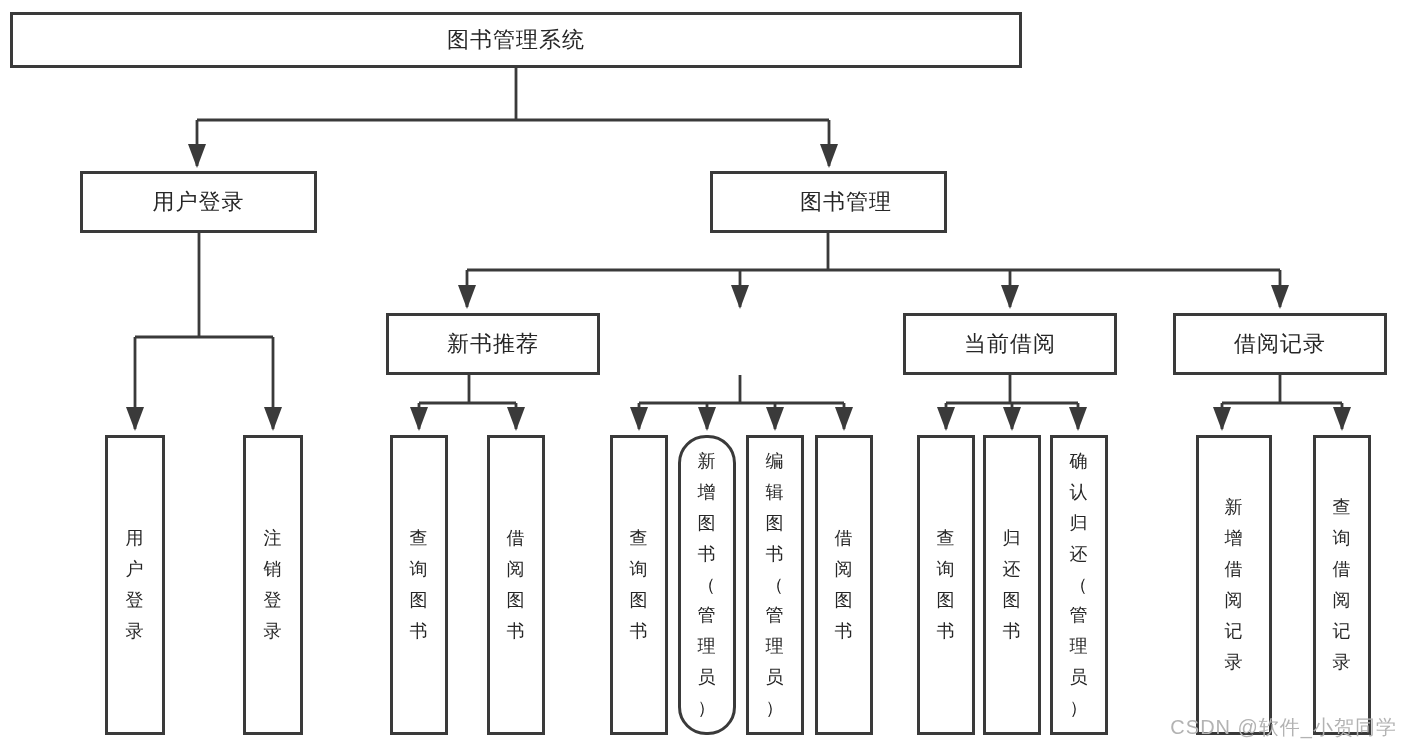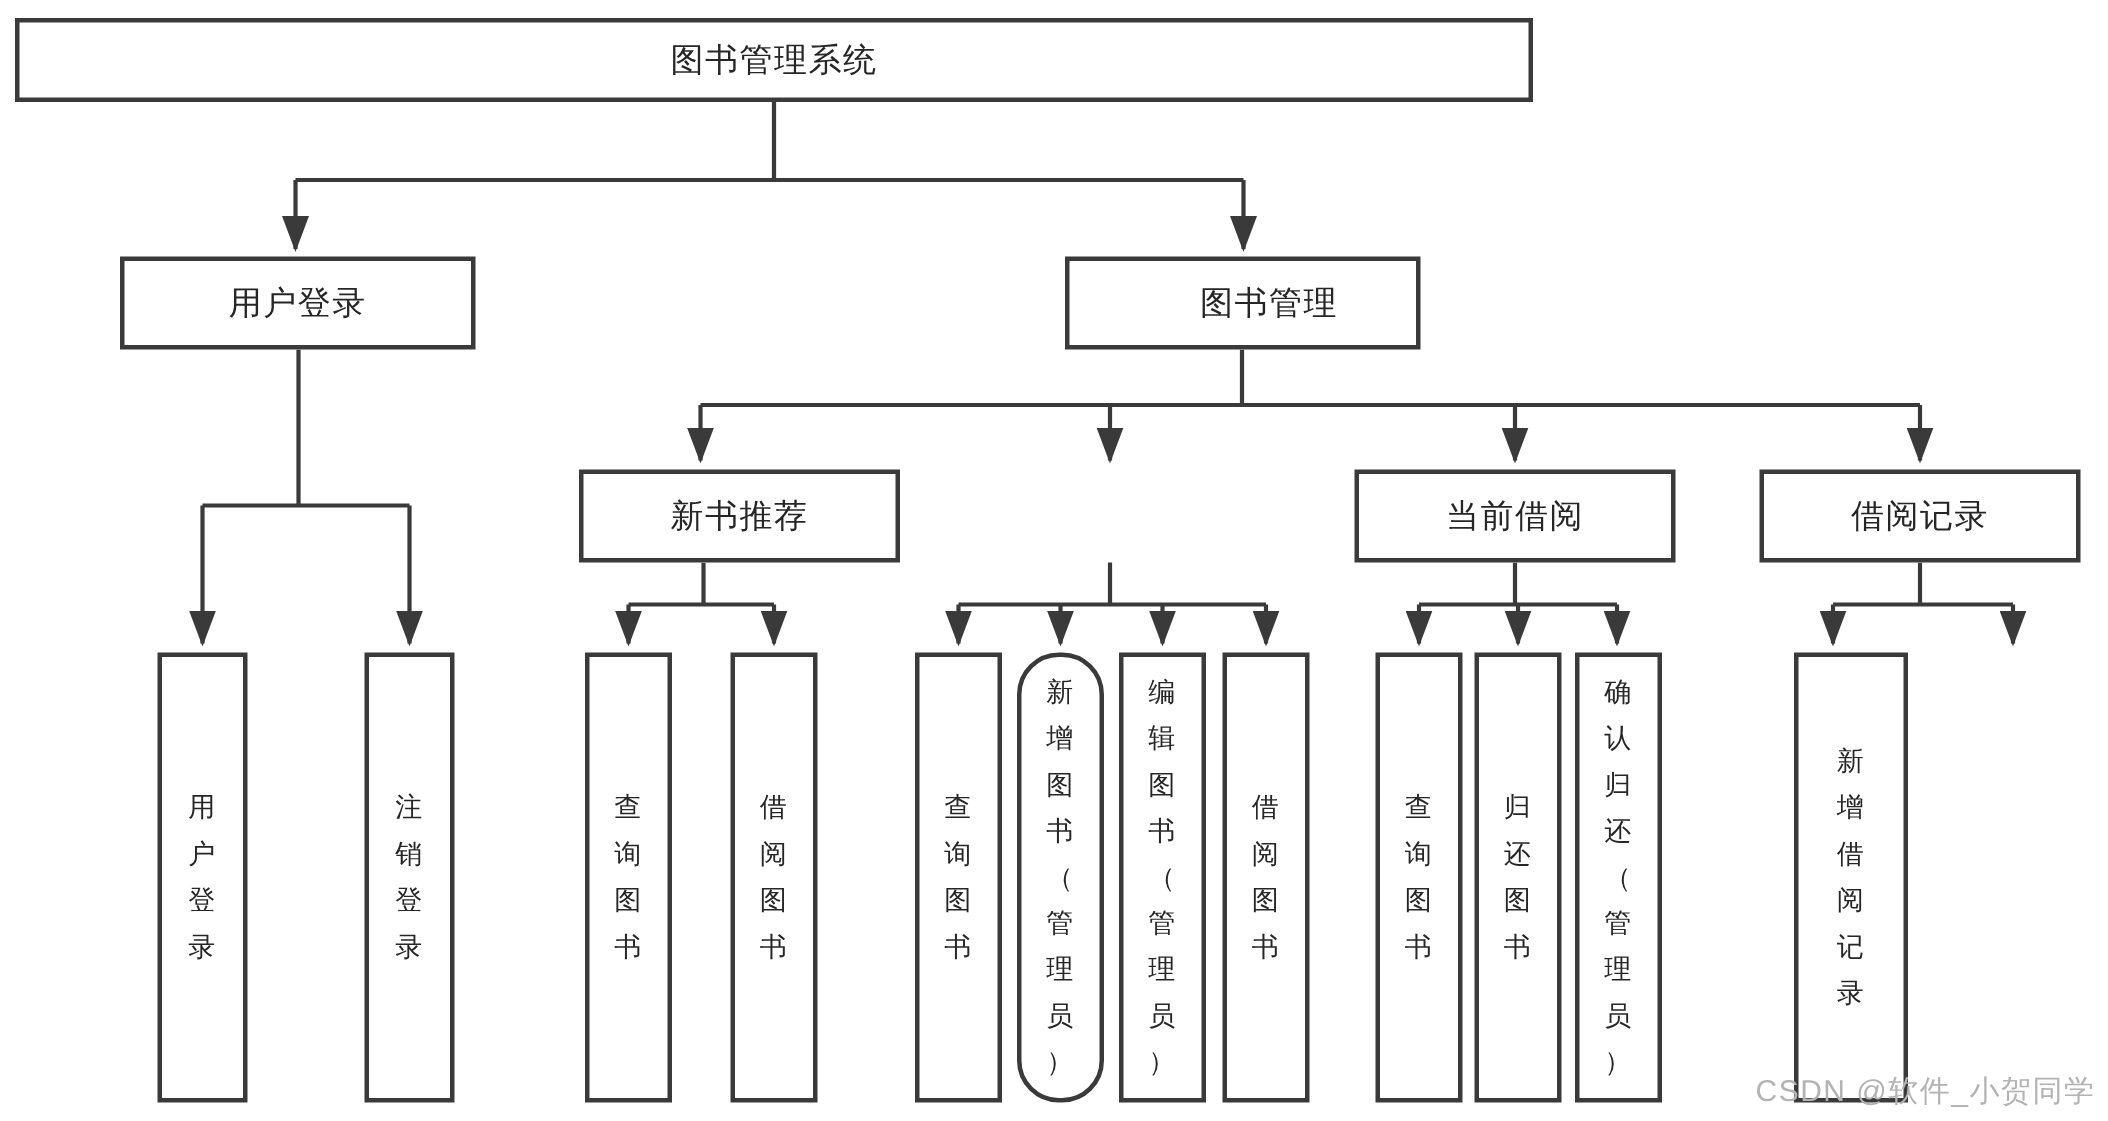--- a/index.html
+++ b/index.html
@@ -142,16 +142,19 @@
   <div class="box leaf" style="left:983px; top:435px; width:58px; height:300px;">
     <span class="vtext">归还图书</span>
   </div>
   <div class="box leaf" style="left:1050px; top:435px; width:58px; height:300px;">
     <span class="vtext">确认归还（管理员）</span>
   </div>
 
   <div class="box leaf" style="left:1196px; top:435px; width:76px; height:300px;">
     <span class="vtext">新增借阅记录</span>
   </div>
+  <div class="box leaf" style="left:1313px; top:435px; width:58px; height:300px;">
+    <span class="vtext">查询借阅记录</span>
+  </div>
 
   <div class="watermark">CSDN @软件_小贺同学</div>
 
 </div>
 
 </body></html>

